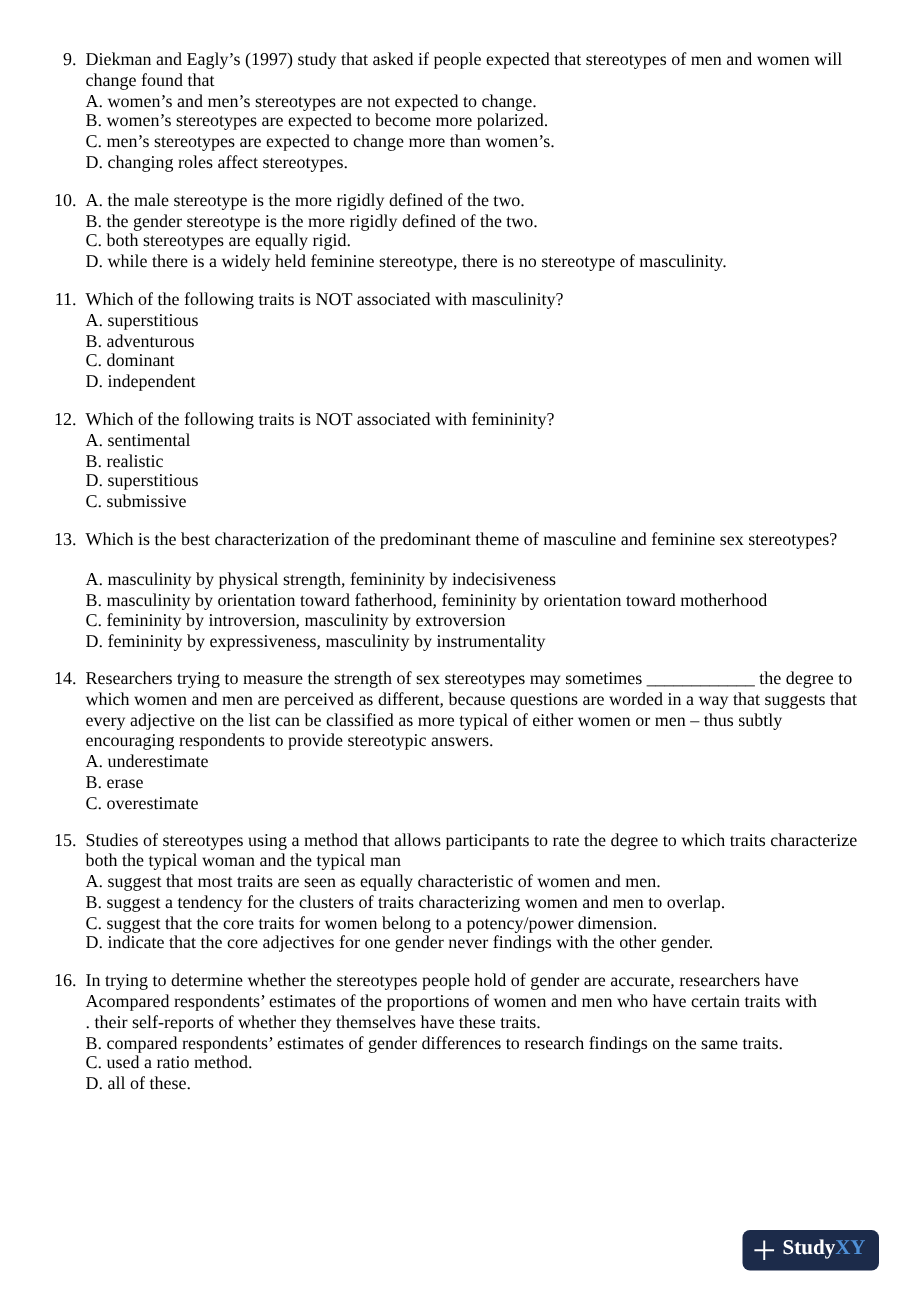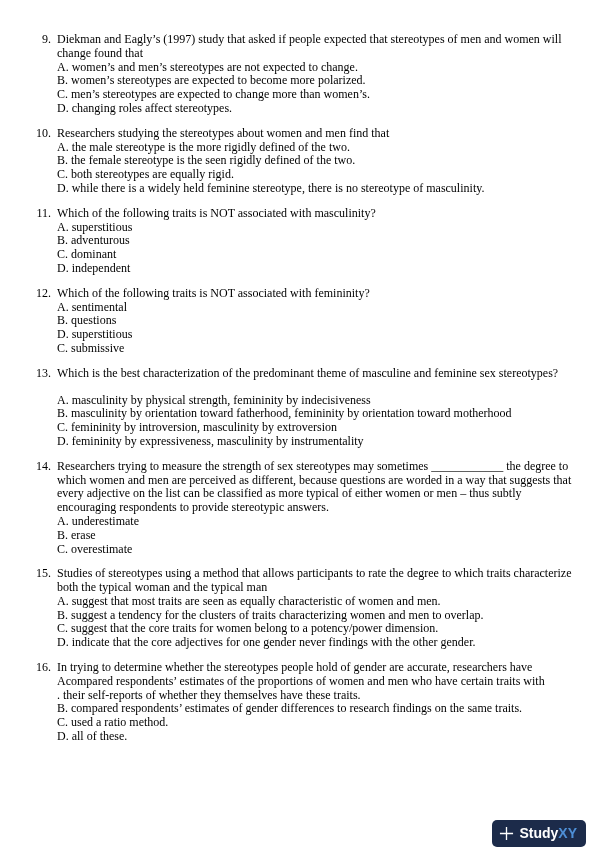--- a/index.html
+++ b/index.html
@@ -51,21 +51,21 @@
     border-radius: 5px;
     display: flex;
     align-items: center;
     padding: 0 9px 0 7px;
     gap: 5px;
   }
   .logo svg {
     display: block;
   }
   .logo-text {
-    font-family: Liberation Sans, sans-serif;
+    font-family: Liberation Serif, serif;
     font-weight: bold;
     font-size: 14px;
     color: #ffffff;
     white-space: nowrap;
   }
   .logo-text .xy {
     color: var(--logo-xy, #4e8fd6);
   }
 </style>
 </head>
@@ -80,23 +80,22 @@
       <div class="q-option">A. women’s and men’s stereotypes are not expected to change.</div>
       <div class="q-option">B. women’s stereotypes are expected to become more polarized.</div>
       <div class="q-option">C. men’s stereotypes are expected to change more than women’s.</div>
       <div class="q-option">D. changing roles affect stereotypes.</div>
     </div>
   </div>
 
   <div class="question">
     <div class="q-num">10.</div>
     <div class="q-body">
-      <div class="q-stem">Researchers studying the stereotypes about women and men find that</div>
       <div class="q-option">A. the male stereotype is the more rigidly defined of the two.</div>
-      <div class="q-option">B. the female stereotype is the seen rigidly defined of the two.</div>
+      <div class="q-option">B. the gender stereotype is the more rigidly defined of the two.</div>
       <div class="q-option">C. both stereotypes are equally rigid.</div>
       <div class="q-option">D. while there is a widely held feminine stereotype, there is no stereotype of masculinity.</div>
     </div>
   </div>
 
   <div class="question">
     <div class="q-num">11.</div>
     <div class="q-body">
       <div class="q-stem">Which of the following traits is NOT associated with masculinity?</div>
       <div class="q-option">A. superstitious</div>
@@ -104,21 +103,21 @@
       <div class="q-option">C. dominant</div>
       <div class="q-option">D. independent</div>
     </div>
   </div>
 
   <div class="question">
     <div class="q-num">12.</div>
     <div class="q-body">
       <div class="q-stem">Which of the following traits is NOT associated with femininity?</div>
       <div class="q-option">A. sentimental</div>
-      <div class="q-option">B. questions</div>
+      <div class="q-option">B. realistic</div>
       <div class="q-option">D. superstitious</div>
       <div class="q-option">C. submissive</div>
     </div>
   </div>
 
   <div class="question">
     <div class="q-num">13.</div>
     <div class="q-body">
       <div class="q-stem">Which is the best characterization of the predominant theme of masculine and feminine sex stereotypes?</div>
       <div class="opt-spacer"></div>

